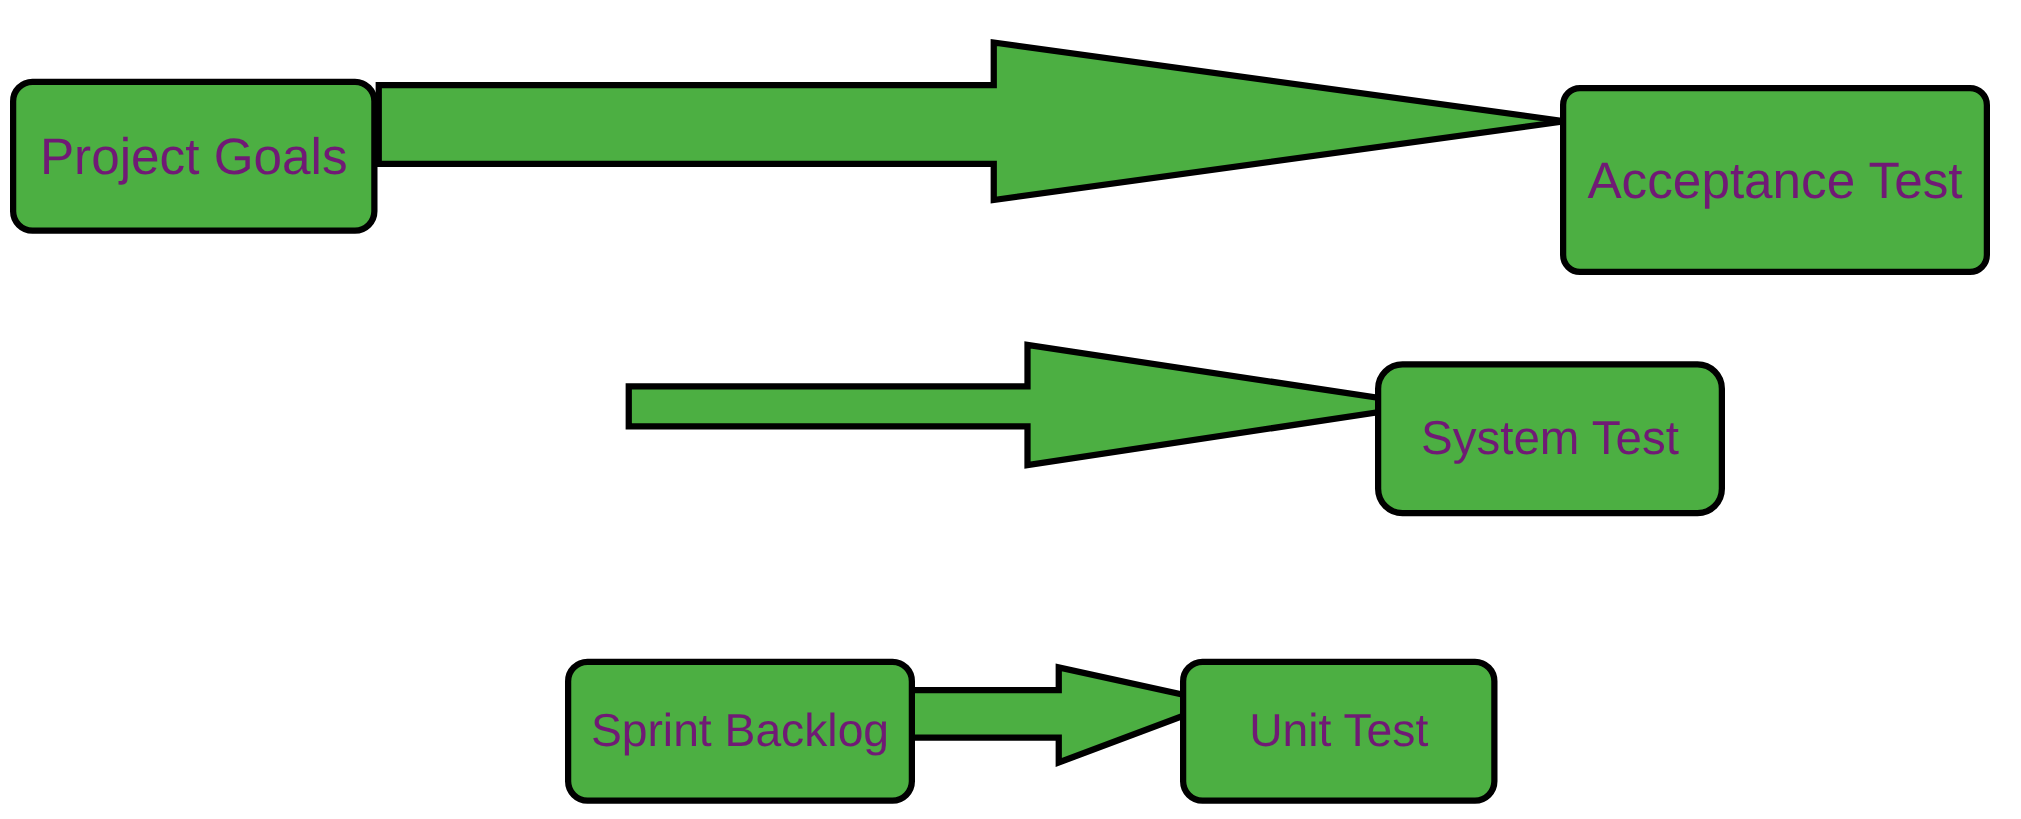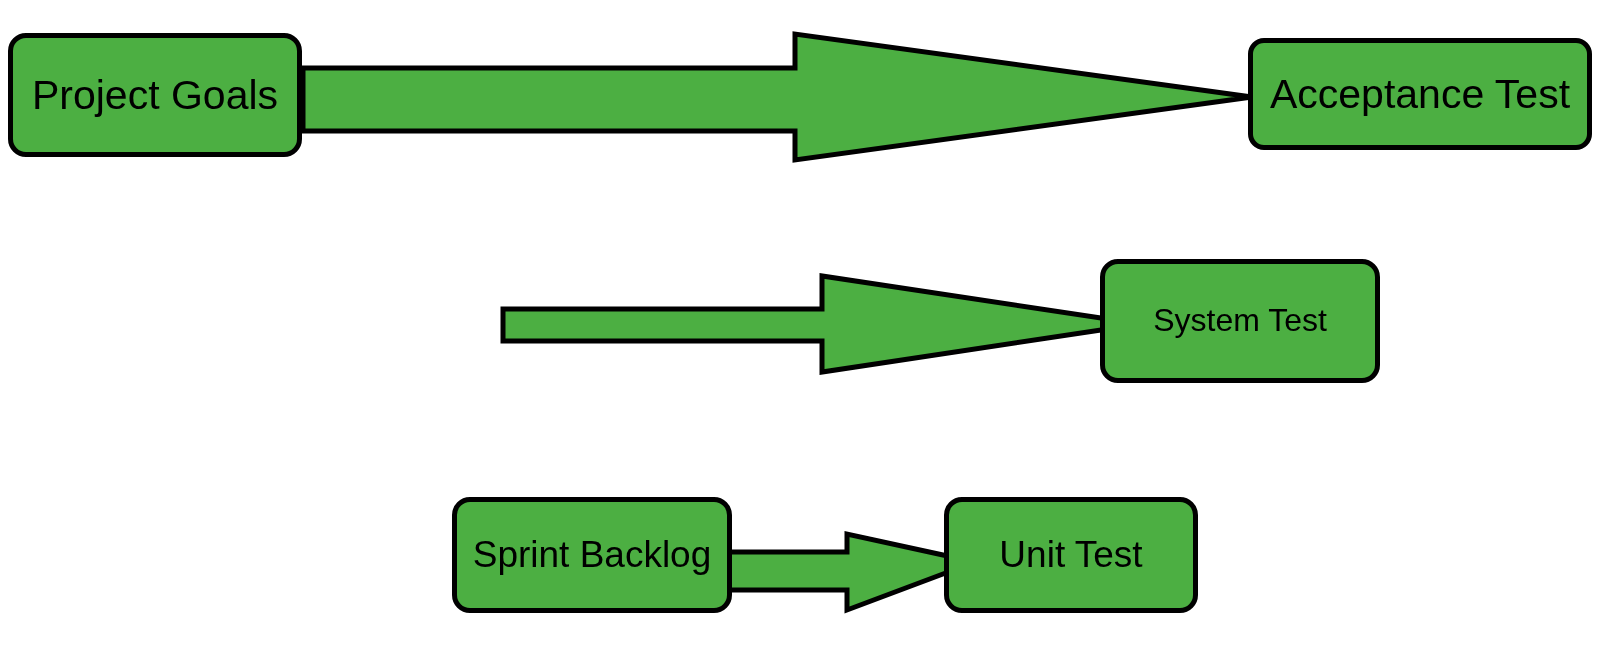--- a/index.html
+++ b/index.html
@@ -21,37 +21,38 @@
   .node {
     position: absolute;
     box-sizing: border-box;
     background: #4caf42;
     border: 5px solid #000000;
     border-radius: 18px;
     display: flex;
     align-items: center;
     justify-content: center;
     text-align: center;
-    color: #000000;
+    color: #701a75;
     line-height: 1.22;
     z-index: 3;
     user-select: none;
+    margin-top: 30px;
   }
   .node .label {
     display: block;
     width: 100%;
     padding: 0 6px;
     box-sizing: border-box;
   }
 
   
   #node-project-goals   { left: 8px;    top: 33px;  width: 294px; height: 124px; font-size: 41px; }
-  #node-acceptance-test { left: 1248px; top: 38px;  width: 344px; height: 112px; font-size: 41px; border-radius: 16px; }
+  #node-acceptance-test { left: 1248px; top: 38px;  width: 344px; height: 152px; font-size: 41px; border-radius: 16px; }
   #node-product-backlog { left: 239px;  top: 266px; width: 268px; height: 124px; font-size: 38px; }
-  #node-system-test     { left: 1100px; top: 259px; width: 280px; height: 124px; font-size: 32px; }
+  #node-system-test     { left: 1100px; top: 259px; width: 280px; height: 124px; font-size: 38px; border-radius: 22px; }
   #node-sprint-backlog  { left: 452px;  top: 497px; width: 280px; height: 116px; font-size: 37px; }
   #node-unit-test       { left: 944px;  top: 497px; width: 254px; height: 116px; font-size: 37px; }
 
   
   .arrow {
     position: absolute;
     z-index: 1;
     overflow: visible;
   }
   .arrow polygon {

